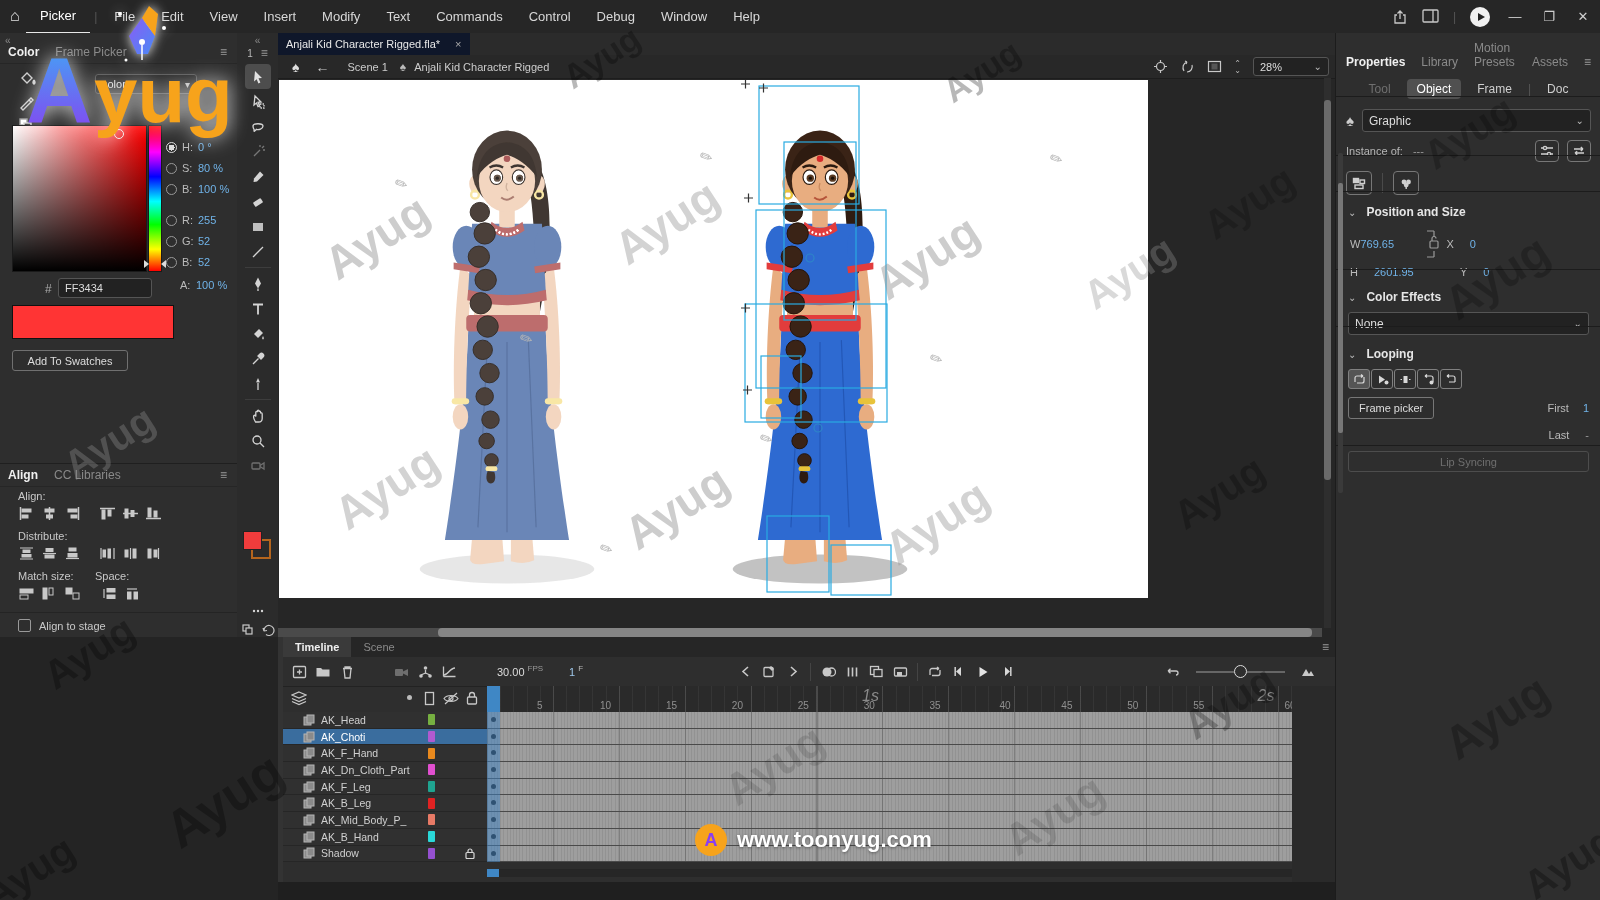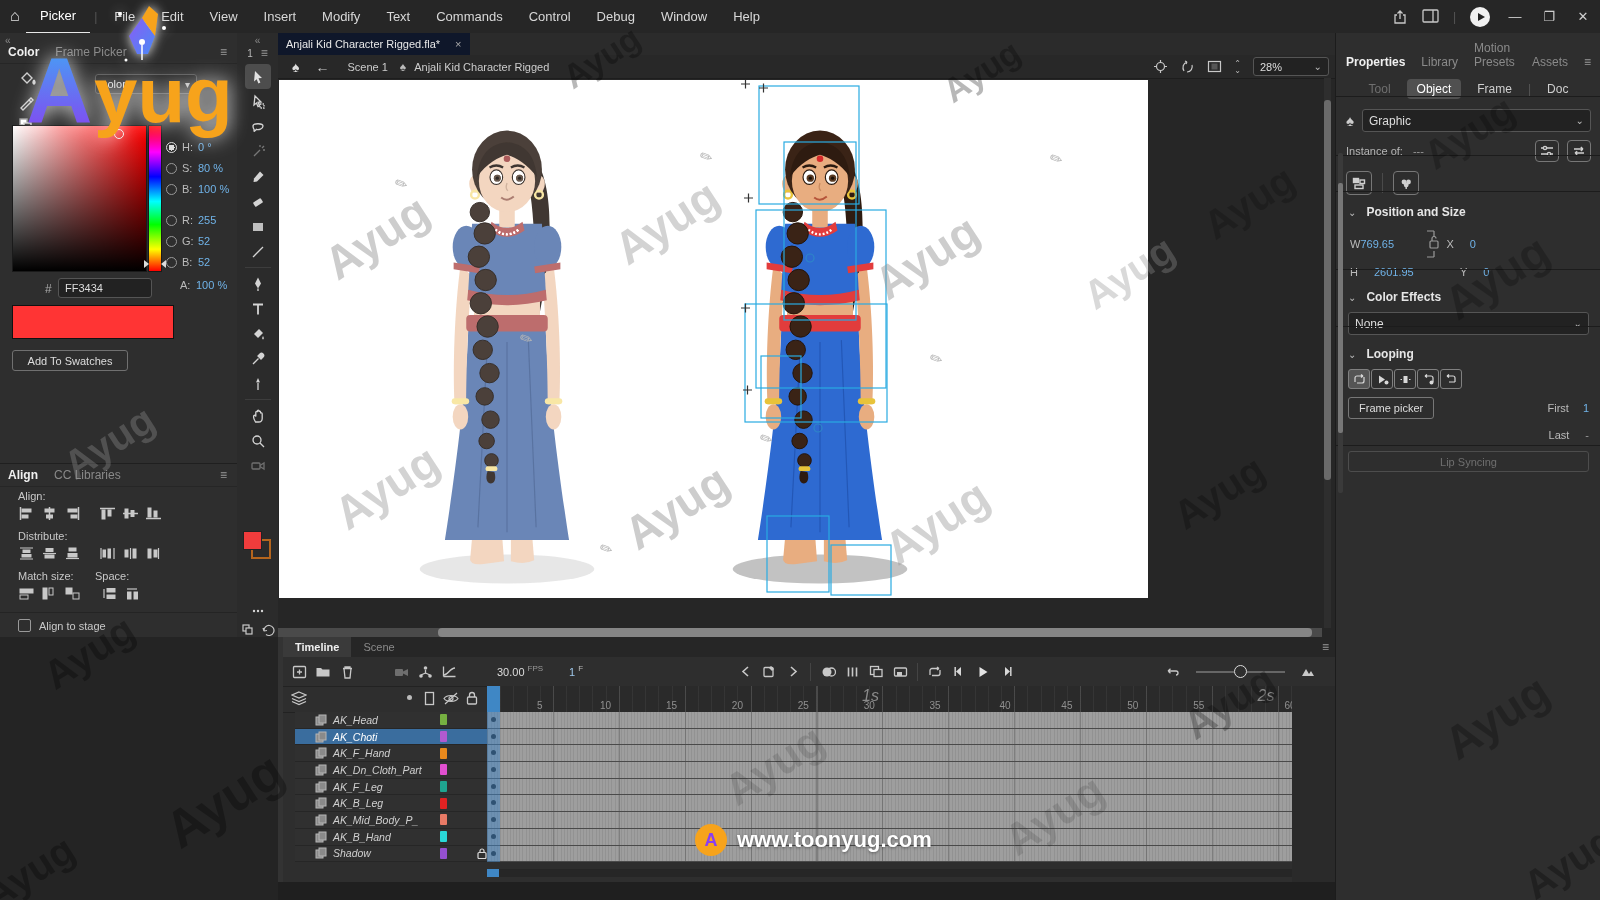--- a/index.html
+++ b/index.html
@@ -59,21 +59,21 @@
   .tl-tab.on{background:#3a3a3a;color:#f0f0f0;font-weight:bold;}
   #tl-toolbar{height:29px;background:#2e2e2e;border-bottom:1px solid #222;display:flex;align-items:center;}
   .tbtn{width:24px;height:22px;display:flex;align-items:center;justify-content:center;}
   .tbtn svg{stroke:#c8c8c8;fill:none;stroke-width:1.3px;}
   #layerhead{position:absolute;left:0;top:49px;width:204px;height:26px;border-bottom:1px solid #222;}
   #ruler{position:absolute;left:204px;top:49px;width:805px;height:26px;background:#2a2a2a;border-bottom:1px solid #222;
      background-image:repeating-linear-gradient(to right,rgba(255,255,255,0.10) 0 1px,transparent 1px 65.9px),
                       repeating-linear-gradient(to right,rgba(255,255,255,0.05) 0 1px,transparent 1px 13.18px);}
   .rnum{position:absolute;bottom:1px;transform:translateX(-50%);font-size:10px;color:#909090;}
   .rsec{position:absolute;top:1px;transform:translateX(-50%);font-size:16px;font-style:italic;color:#8a8a8a;}
-  #layerlist{position:absolute;left:12px;top:75px;width:204px;font-style:italic;}
+  #layerlist{position:absolute;left:0;top:75px;width:204px;}
   .layer-row{height:15.7px;border-bottom:1px solid #262626;display:flex;align-items:center;padding-left:20px;position:relative;background:#303030;}
   .layer-row.selected{background:#3a6d9e;}
   .lname{font-size:10.5px;color:#d0d0d0;margin-left:6px;}
   .layer-row.selected .lname{color:#fff;}
   .chip{position:absolute;left:145px;width:7px;height:11px;border-radius:1px;}
   .llock{position:absolute;left:182px;top:2px;}
   #framesarea{position:absolute;left:204px;top:75px;width:805px;}
   .frame-row{height:15.7px;border-bottom:1px solid #4a4a4a;background:#9e9e9e;position:relative;
      background-image:repeating-linear-gradient(to right,rgba(0,0,0,0.20) 0 1px,transparent 1px 65.9px),
                       repeating-linear-gradient(to right,rgba(0,0,0,0.08) 10px 11px,transparent 11px 13.18px);}

